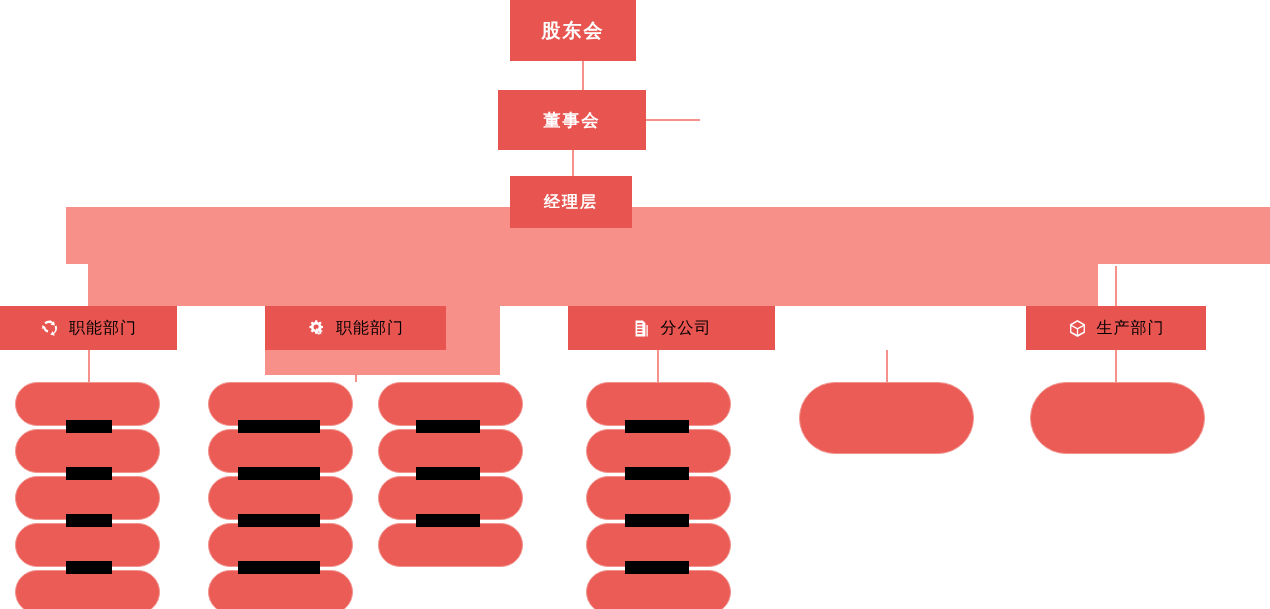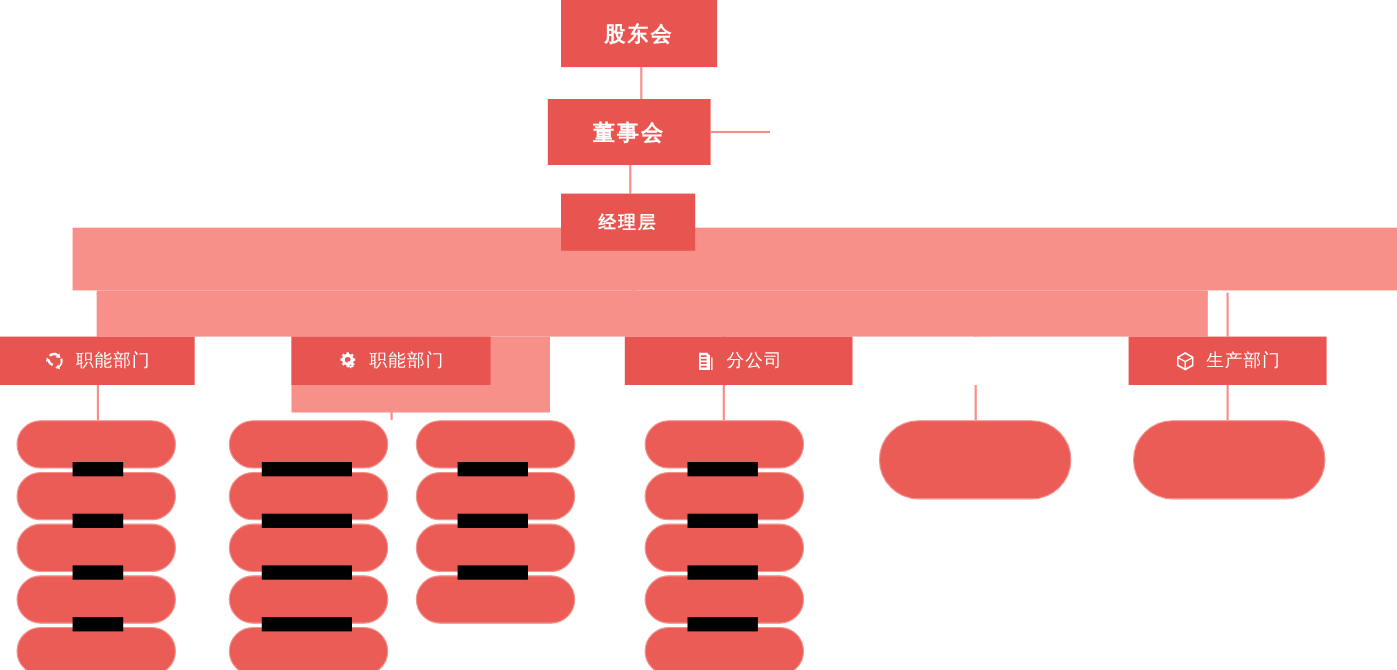--- a/index.html
+++ b/index.html
@@ -18,29 +18,29 @@
 
   
   .overlay{position:absolute;background:#f79089;}
 
   
   .gbox{
     position:absolute;
     background:#e85550;
     color:#ffffff;
     display:flex;align-items:center;justify-content:center;
-    font-size:20px;font-weight:bold;letter-spacing:2px;
+    font-size:17px;font-weight:bold;letter-spacing:2px;
     box-sizing:border-box;
   }
 
   
   .dept{
     position:absolute;
     background:#e85550;
-    color:#ffffff;
+    color:#000000;
     display:flex;align-items:center;justify-content:center;
     gap:10px;
     font-size:16px;letter-spacing:1px;
     box-sizing:border-box;
   }
   .dept .ico{
     display:inline-flex;align-items:center;justify-content:center;
     width:19px;height:19px;flex:0 0 19px;
   }
   .dept .ico svg{width:19px;height:19px;display:block;fill:#ffffff;}
@@ -78,21 +78,21 @@
   <div class="line v" style="left:88px;top:350px;height:32px;"></div>
   <div class="line v" style="left:355px;top:350px;height:32px;"></div>
   <div class="line v" style="left:657px;top:350px;height:32px;"></div>
   <div class="line v" style="left:886px;top:350px;height:32px;"></div>
   <div class="line v" style="left:1115px;top:350px;height:32px;"></div>
 
   <div class="overlay" style="left:66px;top:207px;width:1204px;height:57px;"></div>
   <div class="overlay" style="left:88px;top:264px;width:1010px;height:42px;"></div>
   <div class="overlay" style="left:265px;top:306px;width:235px;height:69px;"></div>
 
-  <div class="gbox" style="left:510px;top:0px;width:142px;height:61px;font-size:19px;text-align:center;">
+  <div class="gbox" style="left:510px;top:0px;width:126px;height:61px;font-size:19px;text-align:center;">
     <span>股东会</span>
   </div>
 
   <div class="gbox" style="left:498px;top:90px;width:148px;height:60px;">
     <span>董事会</span>
   </div>
 
 
   <div class="gbox" style="left:510px;top:176px;width:122px;height:52px;font-size:16px;">
     <span>经理层</span>

